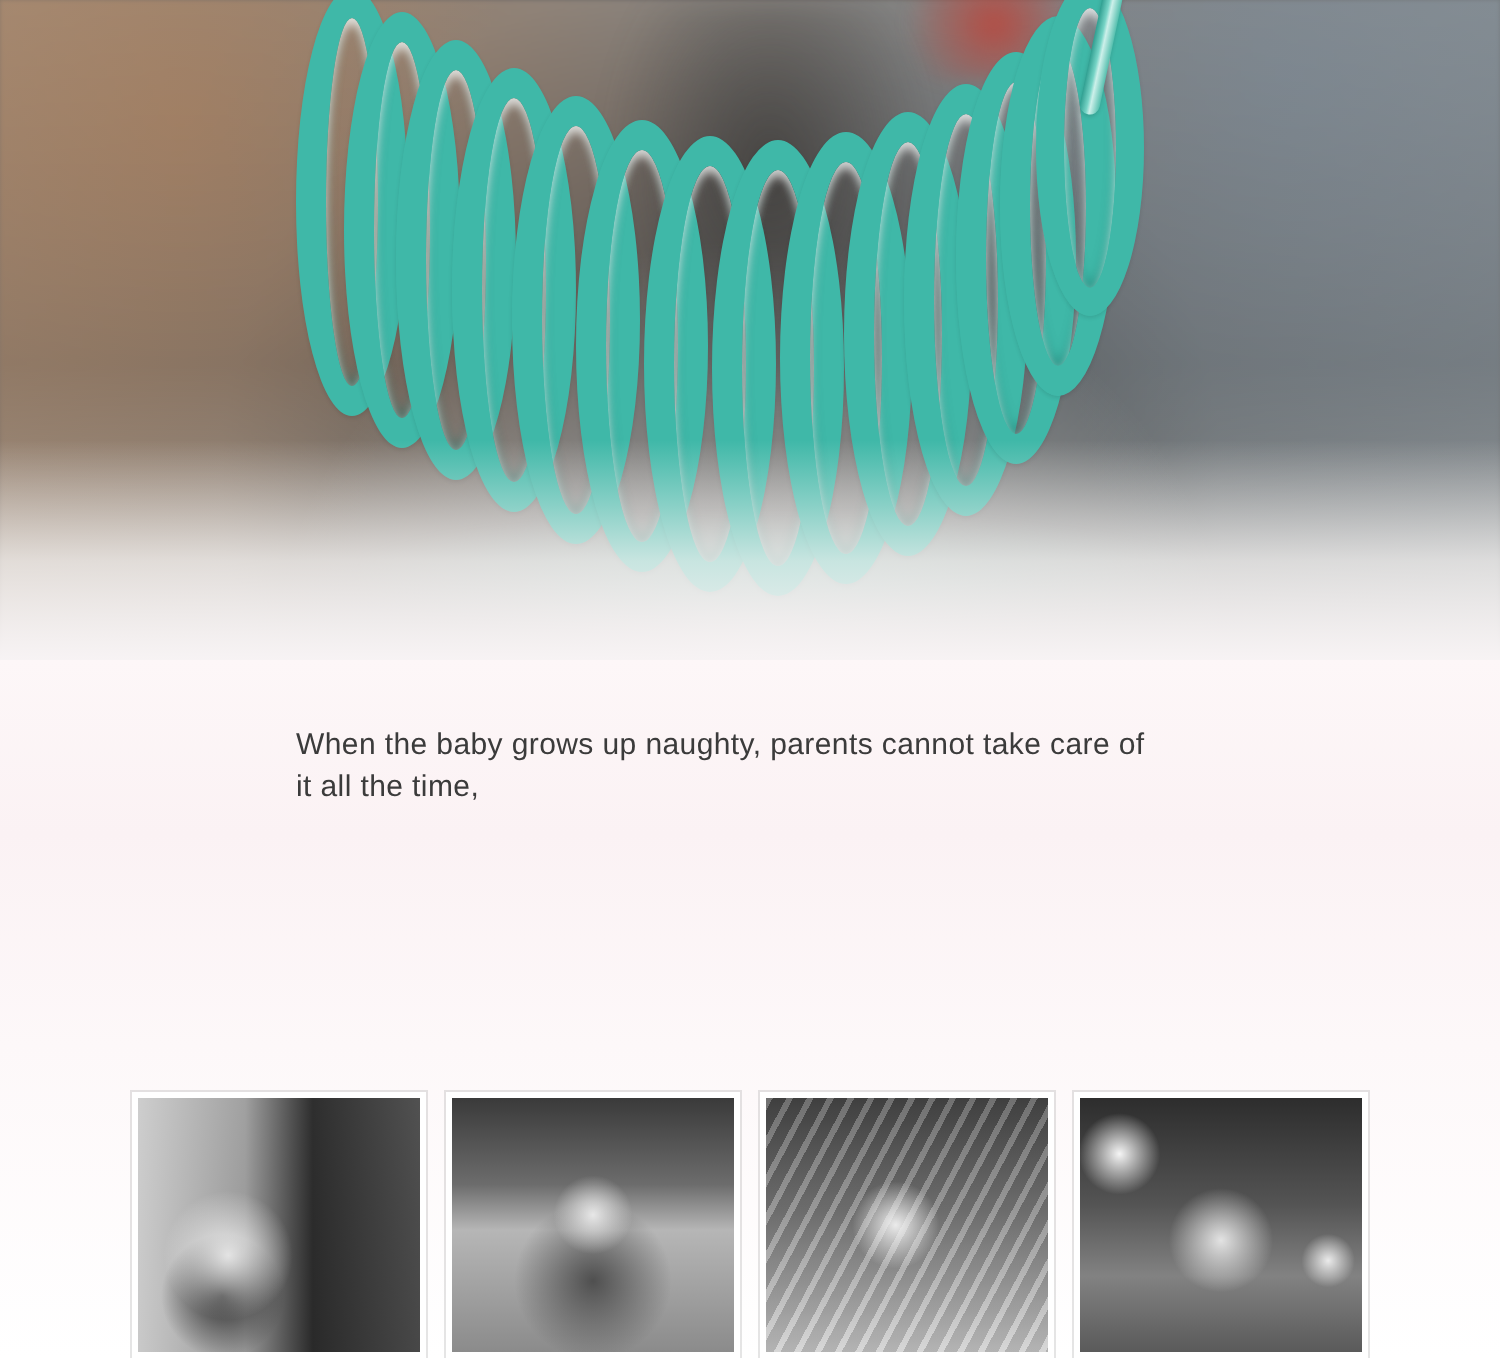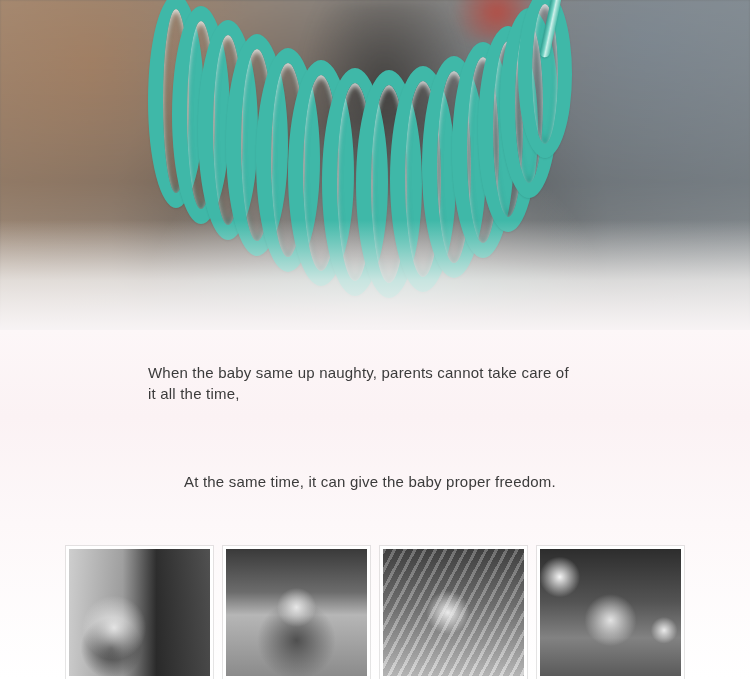--- a/index.html
+++ b/index.html
@@ -204,22 +204,21 @@
 
       <div class="cord-tail" style="left:547px; top:-20px; height:78px; transform:rotate(12deg);"></div>
 
     </div>
 
     <div class="hero-floor-glow"></div>
   </div>
 
   <div class="copy"></div>
 
-  <div class="copy-line line-1">When the baby same up naughty, parents cannot take care of it all the time,</div>
-  <div class="copy-line line-3">At the same time, it can give the baby proper freedom.</div>
+  <div class="copy-line line-1">When the baby grows up naughty, parents cannot take care of it all the time,</div>
 
   <div class="strip"></div>
 
   <div class="thumb t1">
     <div class="ph" aria-label="Toddler holding a toy beside a parent in a store aisle"></div>
   </div>
   <div class="thumb t2">
     <div class="ph" aria-label="Young boy standing on a paved road"></div>
   </div>
   <div class="thumb t3">

